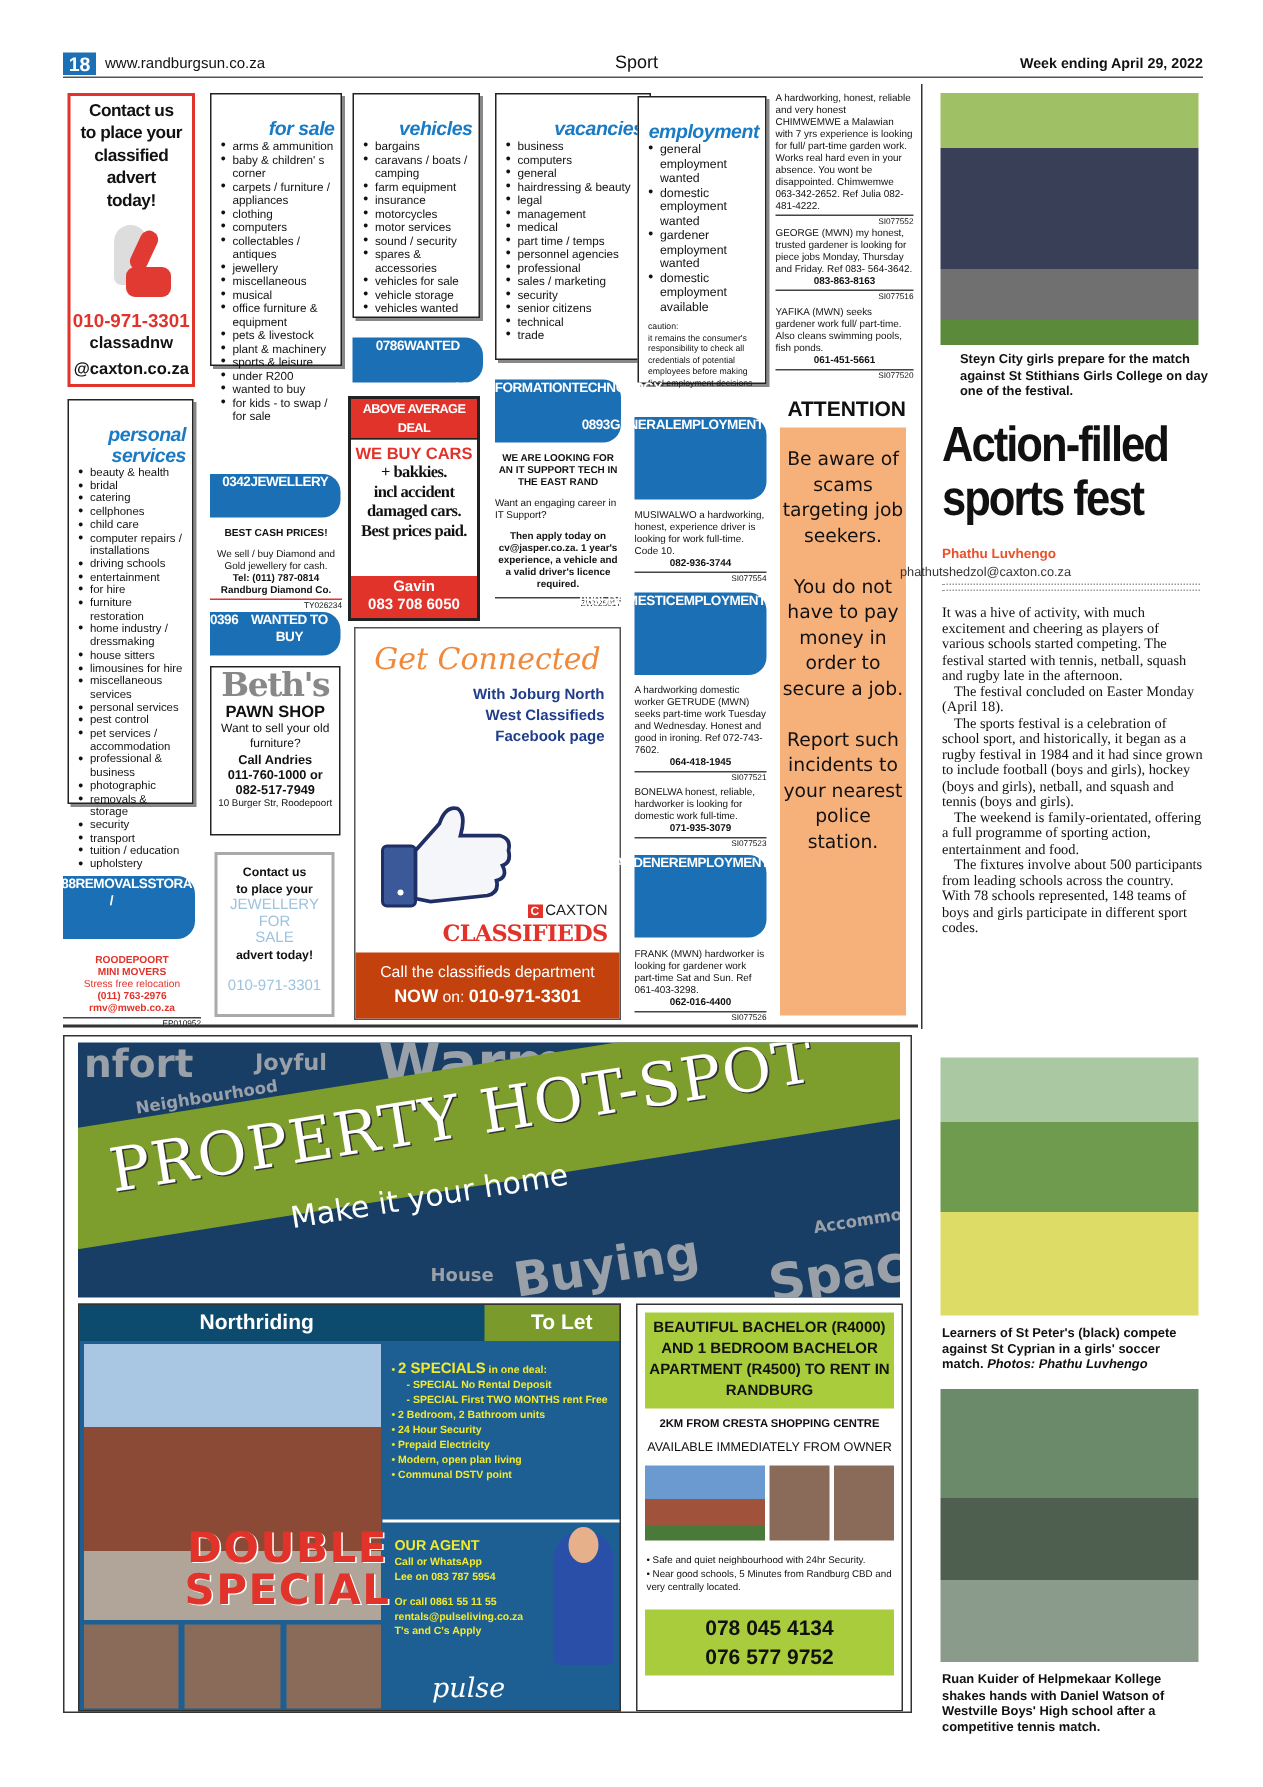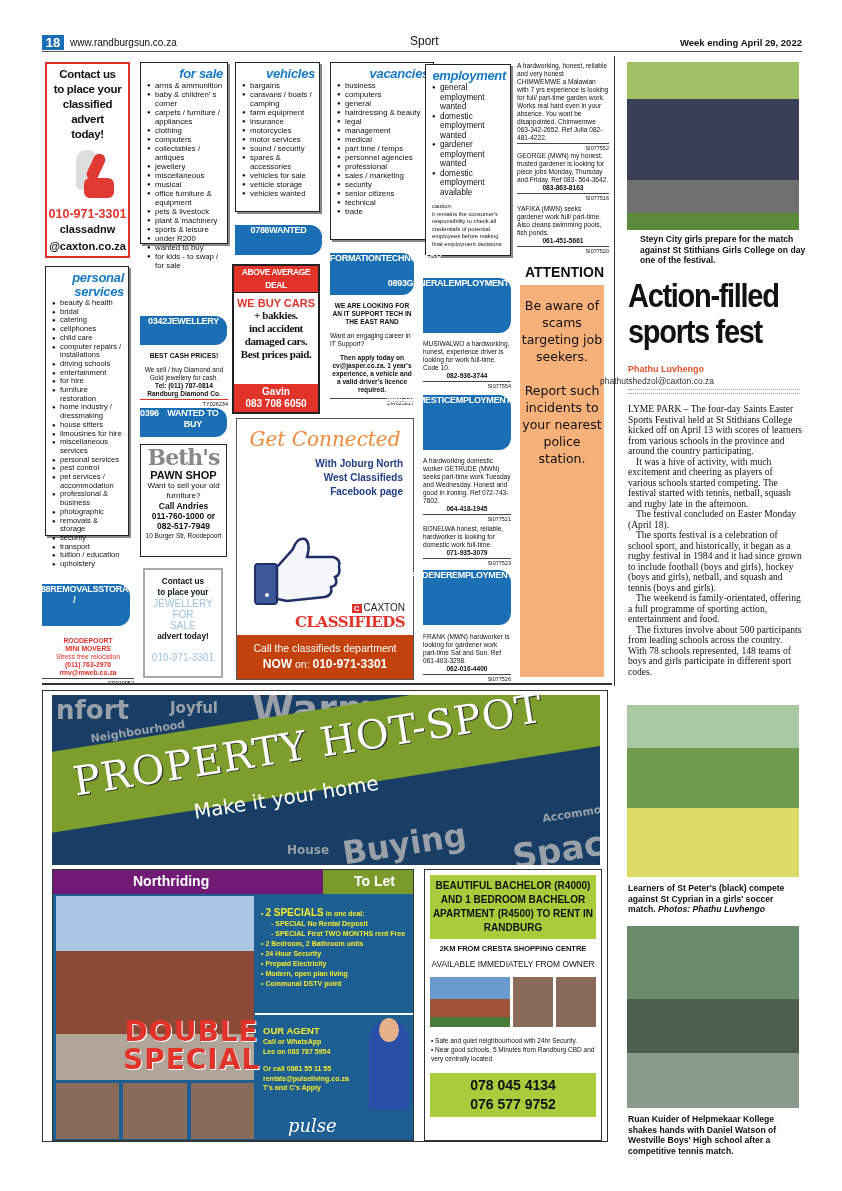--- a/index.html
+++ b/index.html
@@ -18,21 +18,21 @@
   .contact { left: 45px; top: 62px; width: 85px; height: 196px; border: 2px solid #e2332b; text-align: center; }
   .contact .t { font-family: "Liberation Sans", sans-serif; font-weight: bold; font-size: 11.5px; line-height: 15px; margin-top: 3px; letter-spacing: -0.3px; }
   .phone-art { width: 60px; height: 55px; margin: 6px auto 2px; position: relative; }
   .phone-art .body { position: absolute; left: 18px; top: 2px; width: 22px; height: 40px; background: #ddd; border-radius: 11px 11px 5px 5px; }
   .phone-art .base { position: absolute; left: 26px; top: 30px; width: 30px; height: 20px; background: #e03a33; border-radius: 6px; }
   .phone-art .rec { position: absolute; left: 32px; top: 5px; width: 12px; height: 28px; background: #e03a33; border-radius: 6px; transform: rotate(25deg); }
   .contact .ph { color: #e2332b; font-weight: bold; font-size: 12.5px; margin-top: 4px; }
   .contact .em { font-weight: bold; font-size: 11px; line-height: 17px; }
 
   
-  .idx { border: 1.5px solid #222; box-shadow: 2px 2px 0 #888; background: #fff; padding: 4px 4px 4px 6px; }
+  .idx { border: 1.5px solid #222; box-shadow: 2px 2px 0 #888; background: #fff; padding: 16px 4px 4px 6px; }
   .idx h3 { font-style: italic; font-weight: 900; color: #1a7ac4; text-align: right; font-size: 13px; line-height: 14px; letter-spacing: -0.3px; }
   .idx ul { list-style: none; font-size: 7.8px; line-height: 9px; }
   .idx li { padding-left: 8px; position: relative; }
   .idx li::before { content: "●"; position: absolute; left: 0; font-size: 6px; top: 0; }
 
   
   .cat { background: #1a6fb5; color: #fff; font-weight: bold; text-align: center; font-size: 9px; line-height: 11px; border-radius: 0 12px 12px 0; display: flex; justify-content: center; font-family: "Liberation Sans", sans-serif; letter-spacing: -0.3px; }
 
   .adtxt { font-size: 6.6px; line-height: 8px; }
   .adtxt .c { text-align: center; font-weight: bold; }
@@ -93,21 +93,21 @@
 
   
   .prop-frame { left: 42px; top: 690px; width: 566px; height: 452px; border: 1px solid #333; }
   .banner { left: 52px; top: 695px; width: 548px; height: 170px; background: #183e66; overflow: hidden; }
   .bw { position: absolute; color: #9aa0a8; font-weight: 900; font-family: "DejaVu Sans", sans-serif; }
   .stripe { position: absolute; left: -20px; top: 60px; width: 620px; height: 80px; background: #7d9e2c; transform: rotate(-9deg); transform-origin: left top; }
   .ph1 { position: absolute; left: 18px; top: 64px; font-family: "DejaVu Serif", serif; font-size: 40px; color: #fff; transform: rotate(-9deg); transform-origin: left top; letter-spacing: 1px; text-shadow: 1px 1px 0 #333; white-space: nowrap; }
   .ph2 { position: absolute; left: 140px; top: 105px; font-family: "DejaVu Sans", sans-serif; font-size: 20px; color: #fff; transform: rotate(-9deg); transform-origin: left top; white-space: nowrap; }
 
   .north { left: 52px; top: 869px; width: 362px; height: 272px; border: 1.5px solid #333; background: #1d5f93; overflow: hidden; }
-  .north .hd { position: absolute; left: 0; top: 0; width: 100%; height: 24px; background: #701a75; }
+  .north .hd { position: absolute; left: 0; top: 0; width: 100%; height: 24px; background: #0c4a6e; }
   .north .hd .g { position: absolute; right: 0; top: 0; width: 90px; height: 24px; background: #7a9b2c; }
   .north .hd .n { position: absolute; left: 80px; top: 3px; color: #fff; font-weight: bold; font-size: 14px; }
   .north .hd .tl { position: absolute; right: 18px; top: 3px; color: #fff; font-weight: bold; font-size: 14px; }
   .north .pic { position: absolute; left: 3px; top: 26px; width: 198px; height: 184px; background: linear-gradient(#a9c7e3 0 30%, #8a4a35 30% 75%, #b0a598 75%); }
   .north .dbl { position: absolute; left: 70px; top: 148px; color: #e2332b; font-weight: 900; font-size: 28px; line-height: 28px; text-align: center; letter-spacing: 1px; text-shadow: 1px 1px 0 #fff; font-family: "DejaVu Sans", sans-serif; }
   .north .thumbs { position: absolute; left: 3px; top: 213px; width: 198px; height: 56px; display: flex; gap: 4px; }
   .north .thumbs div { flex: 1; background: #8a6a58; }
   .north .specials { position: absolute; left: 208px; top: 38px; color: #f2ea2d; font-weight: bold; font-size: 7px; line-height: 10px; }
   .north .specials .big { font-size: 10px; }
   .north .rule { position: absolute; left: 202px; top: 143px; width: 160px; height: 2px; background: #fff; }
@@ -413,34 +413,34 @@
 </div>
 <div class="abs adtxt" style="left:517px;top:205px;width:92px;">
   <div>YAFIKA (MWN) seeks gardener work full/ part-time. Also cleans swimming pools, fish ponds.</div>
   <div class="c">061-451-5661</div>
   <div class="ref">SI077520</div>
 </div>
 
 <div class="abs attn-h">ATTENTION</div>
 <div class="abs attn">
   <div>Be aware of scams targeting job seekers.</div>
+  <div style="margin-top:17px;">You do not have to pay money in order to secure a job.</div>
   <div style="margin-top:17px;">Report such incidents to your nearest police station.</div>
 </div>
 
 <div class="abs vline" style="left:614px;top:56px;height:630px;"></div>
 <div class="abs" style="left:42px;top:683px;width:570px;height:2px;background:#333;"></div>
 
 <div class="abs photo" style="left:627px;top:62px;width:172px;height:168px;background:linear-gradient(#9fc064 0 22%, #3a3f58 22% 70%, #707070 70% 90%, #5a8a3a 90%);"></div>
 <div class="abs cap" style="left:628px;top:234px;width:175px;margin-left:12px;">Steyn City girls prepare for the match against St Stithians Girls College on day one of the festival.</div>
 <div class="abs headline">Action-filled sports fest</div>
 <div class="abs byline">Phathu Luvhengo</div>
 <div class="abs bymail">phathutshedzol@caxton.co.za</div>
 <div class="abs dotrule"></div>
 <div class="abs article">
-  <p>LYME PARK – The four-day Saints Easter Sports Festival held at St Stithians College kicked off on April 13 with scores of learners from various schools in the province and around the country participating.</p>
   <p>It was a hive of activity, with much excitement and cheering as players of various schools started competing. The festival started with tennis, netball, squash and rugby late in the afternoon.</p>
   <p>The festival concluded on Easter Monday (April 18).</p>
   <p>The sports festival is a celebration of school sport, and historically, it began as a rugby festival in 1984 and it had since grown to include football (boys and girls), hockey (boys and girls), netball, and squash and tennis (boys and girls).</p>
   <p>The weekend is family-orientated, offering a full programme of sporting action, entertainment and food.</p>
   <p>The fixtures involve about 500 participants from leading schools across the country. With 78 schools represented, 148 teams of boys and girls participate in different sport codes.</p>
 </div>
 <div class="abs photo" style="left:627px;top:705px;width:172px;height:172px;background:linear-gradient(#aac8a2 0 25%, #6f9b4f 25% 60%, #dcdc66 60%);"></div>
 <div class="abs cap" style="left:628px;top:883px;width:175px;"><span>Learners of St Peter's (black) compete against St Cyprian in a girls' soccer match. </span><i>Photos: Phathu Luvhengo</i></div>
 <div class="abs photo" style="left:627px;top:926px;width:172px;height:182px;background:linear-gradient(#6a8a6a 0 40%, #4f5f4f 40% 70%, #8b9b8b 70%);"></div>
 <div class="abs cap" style="left:628px;top:1114px;width:175px;">Ruan Kuider of Helpmekaar Kollege shakes hands with Daniel Watson of Westville Boys' High school after a competitive tennis match.</div>

